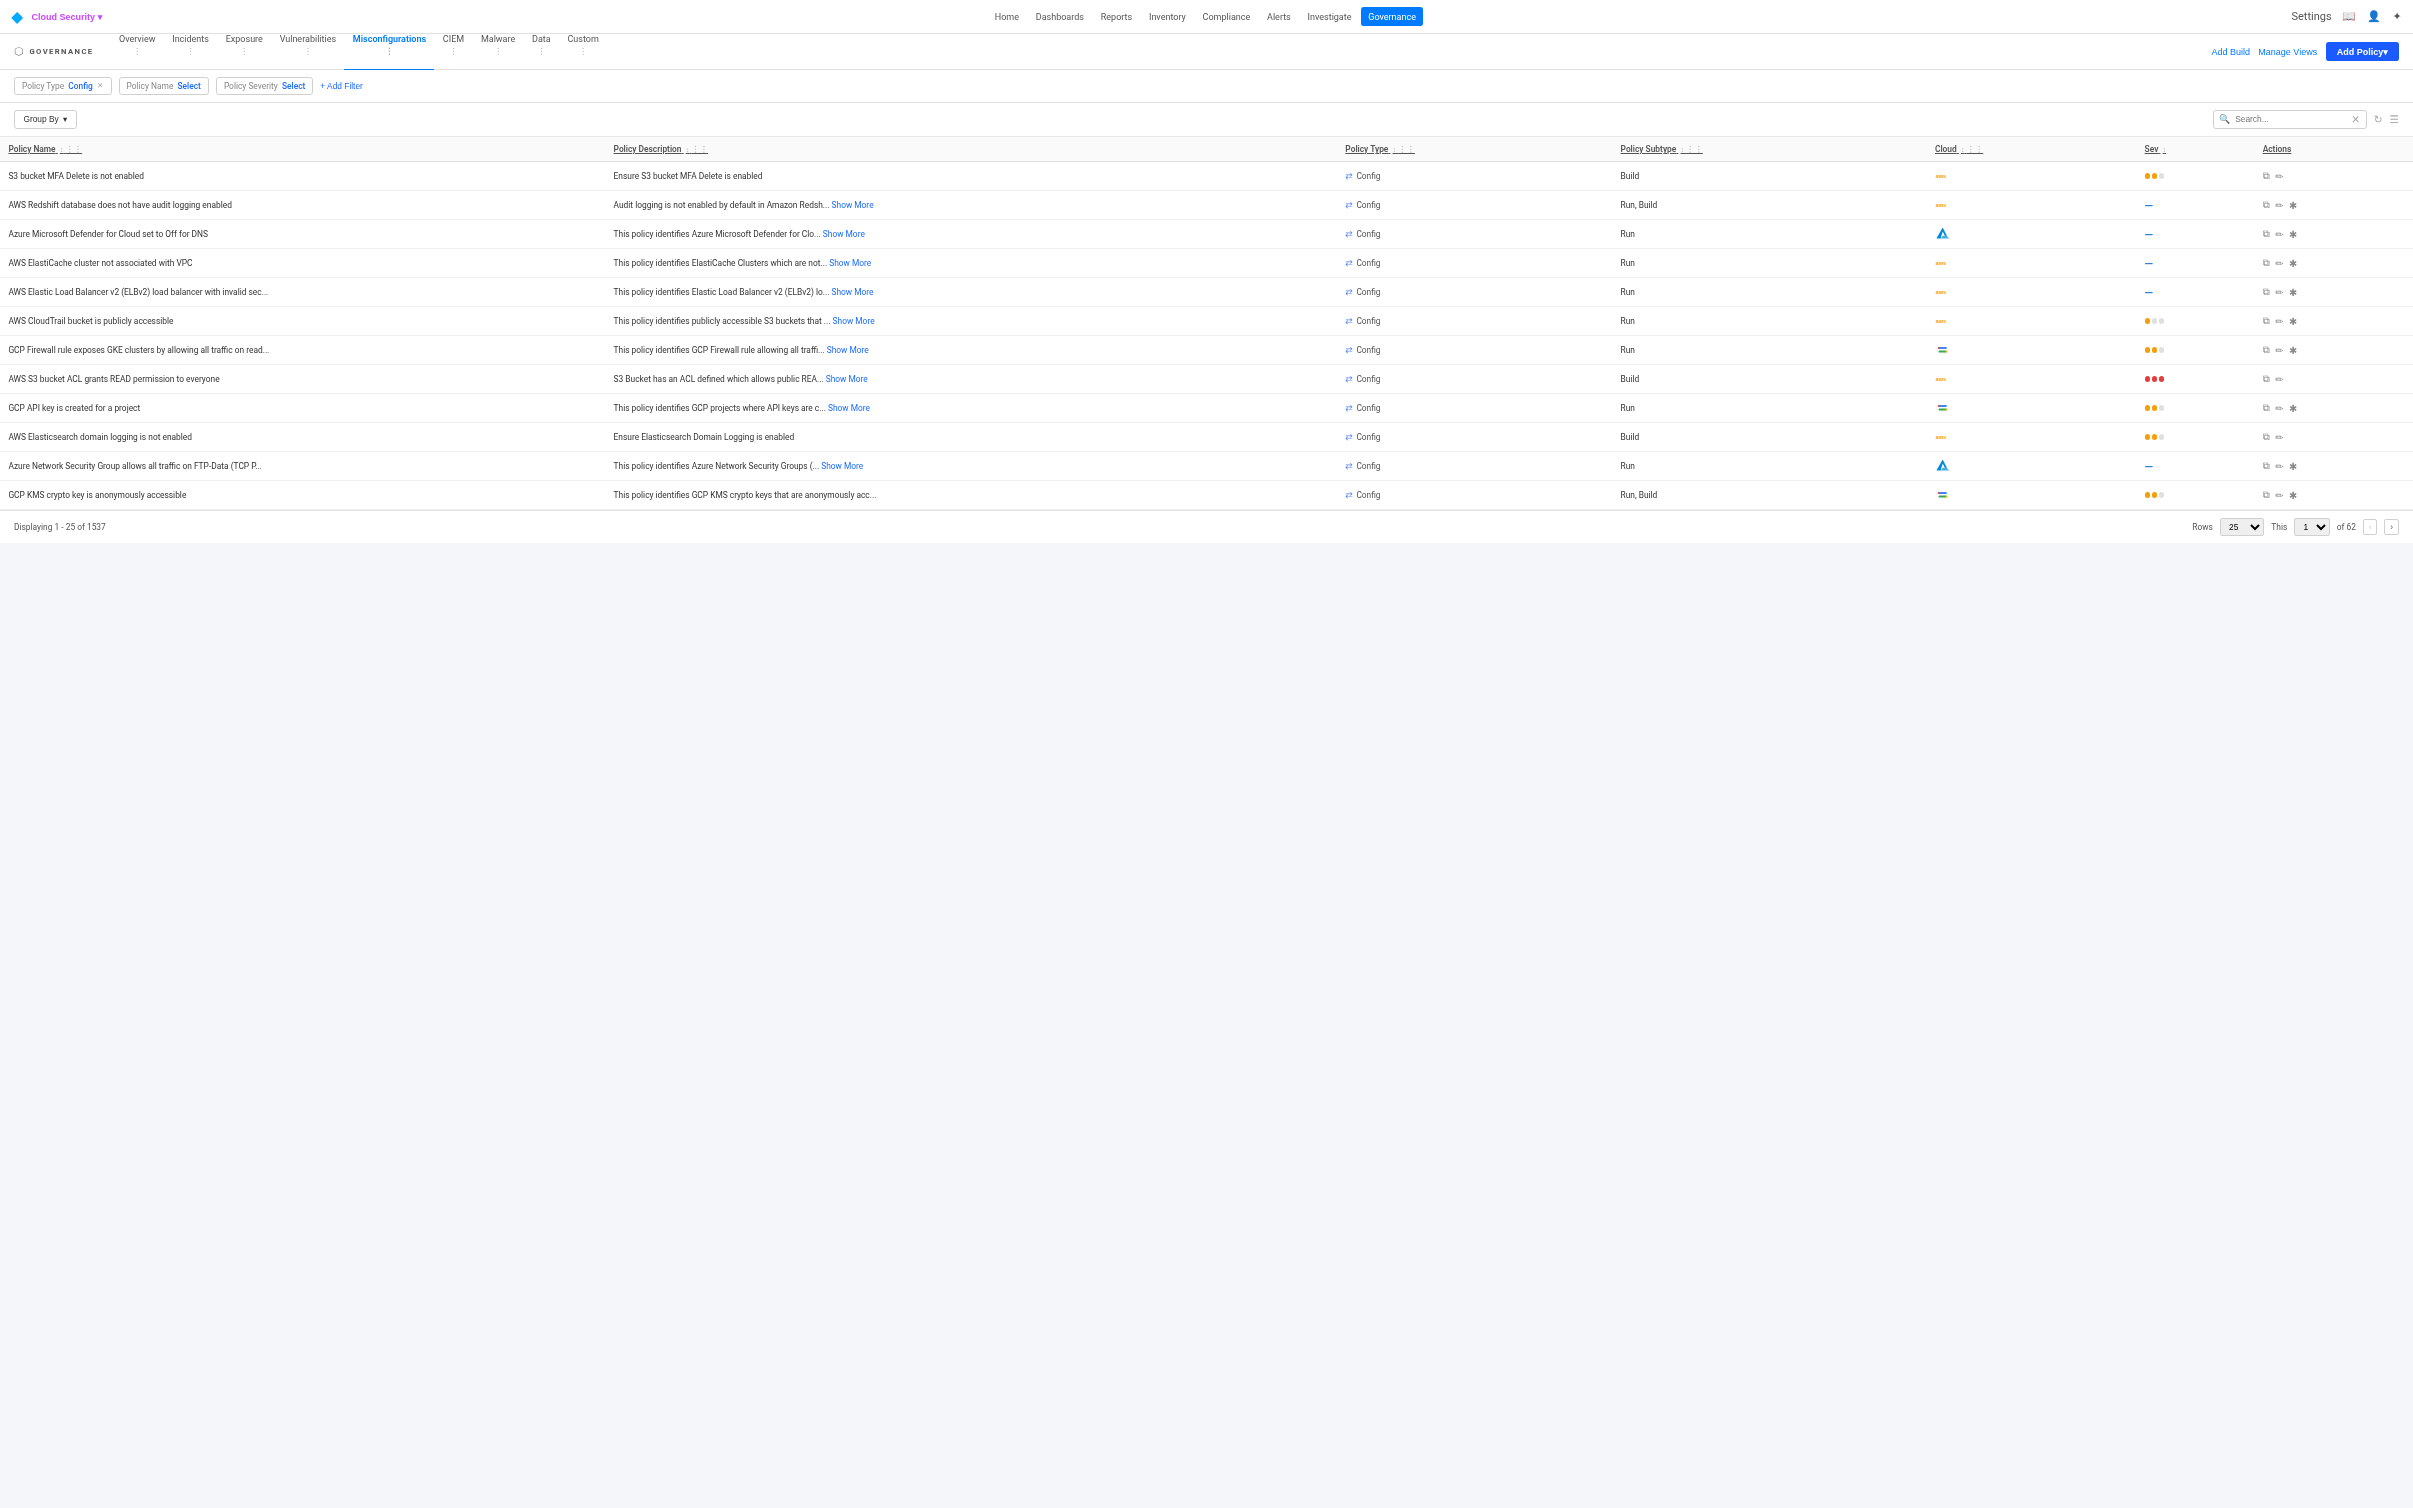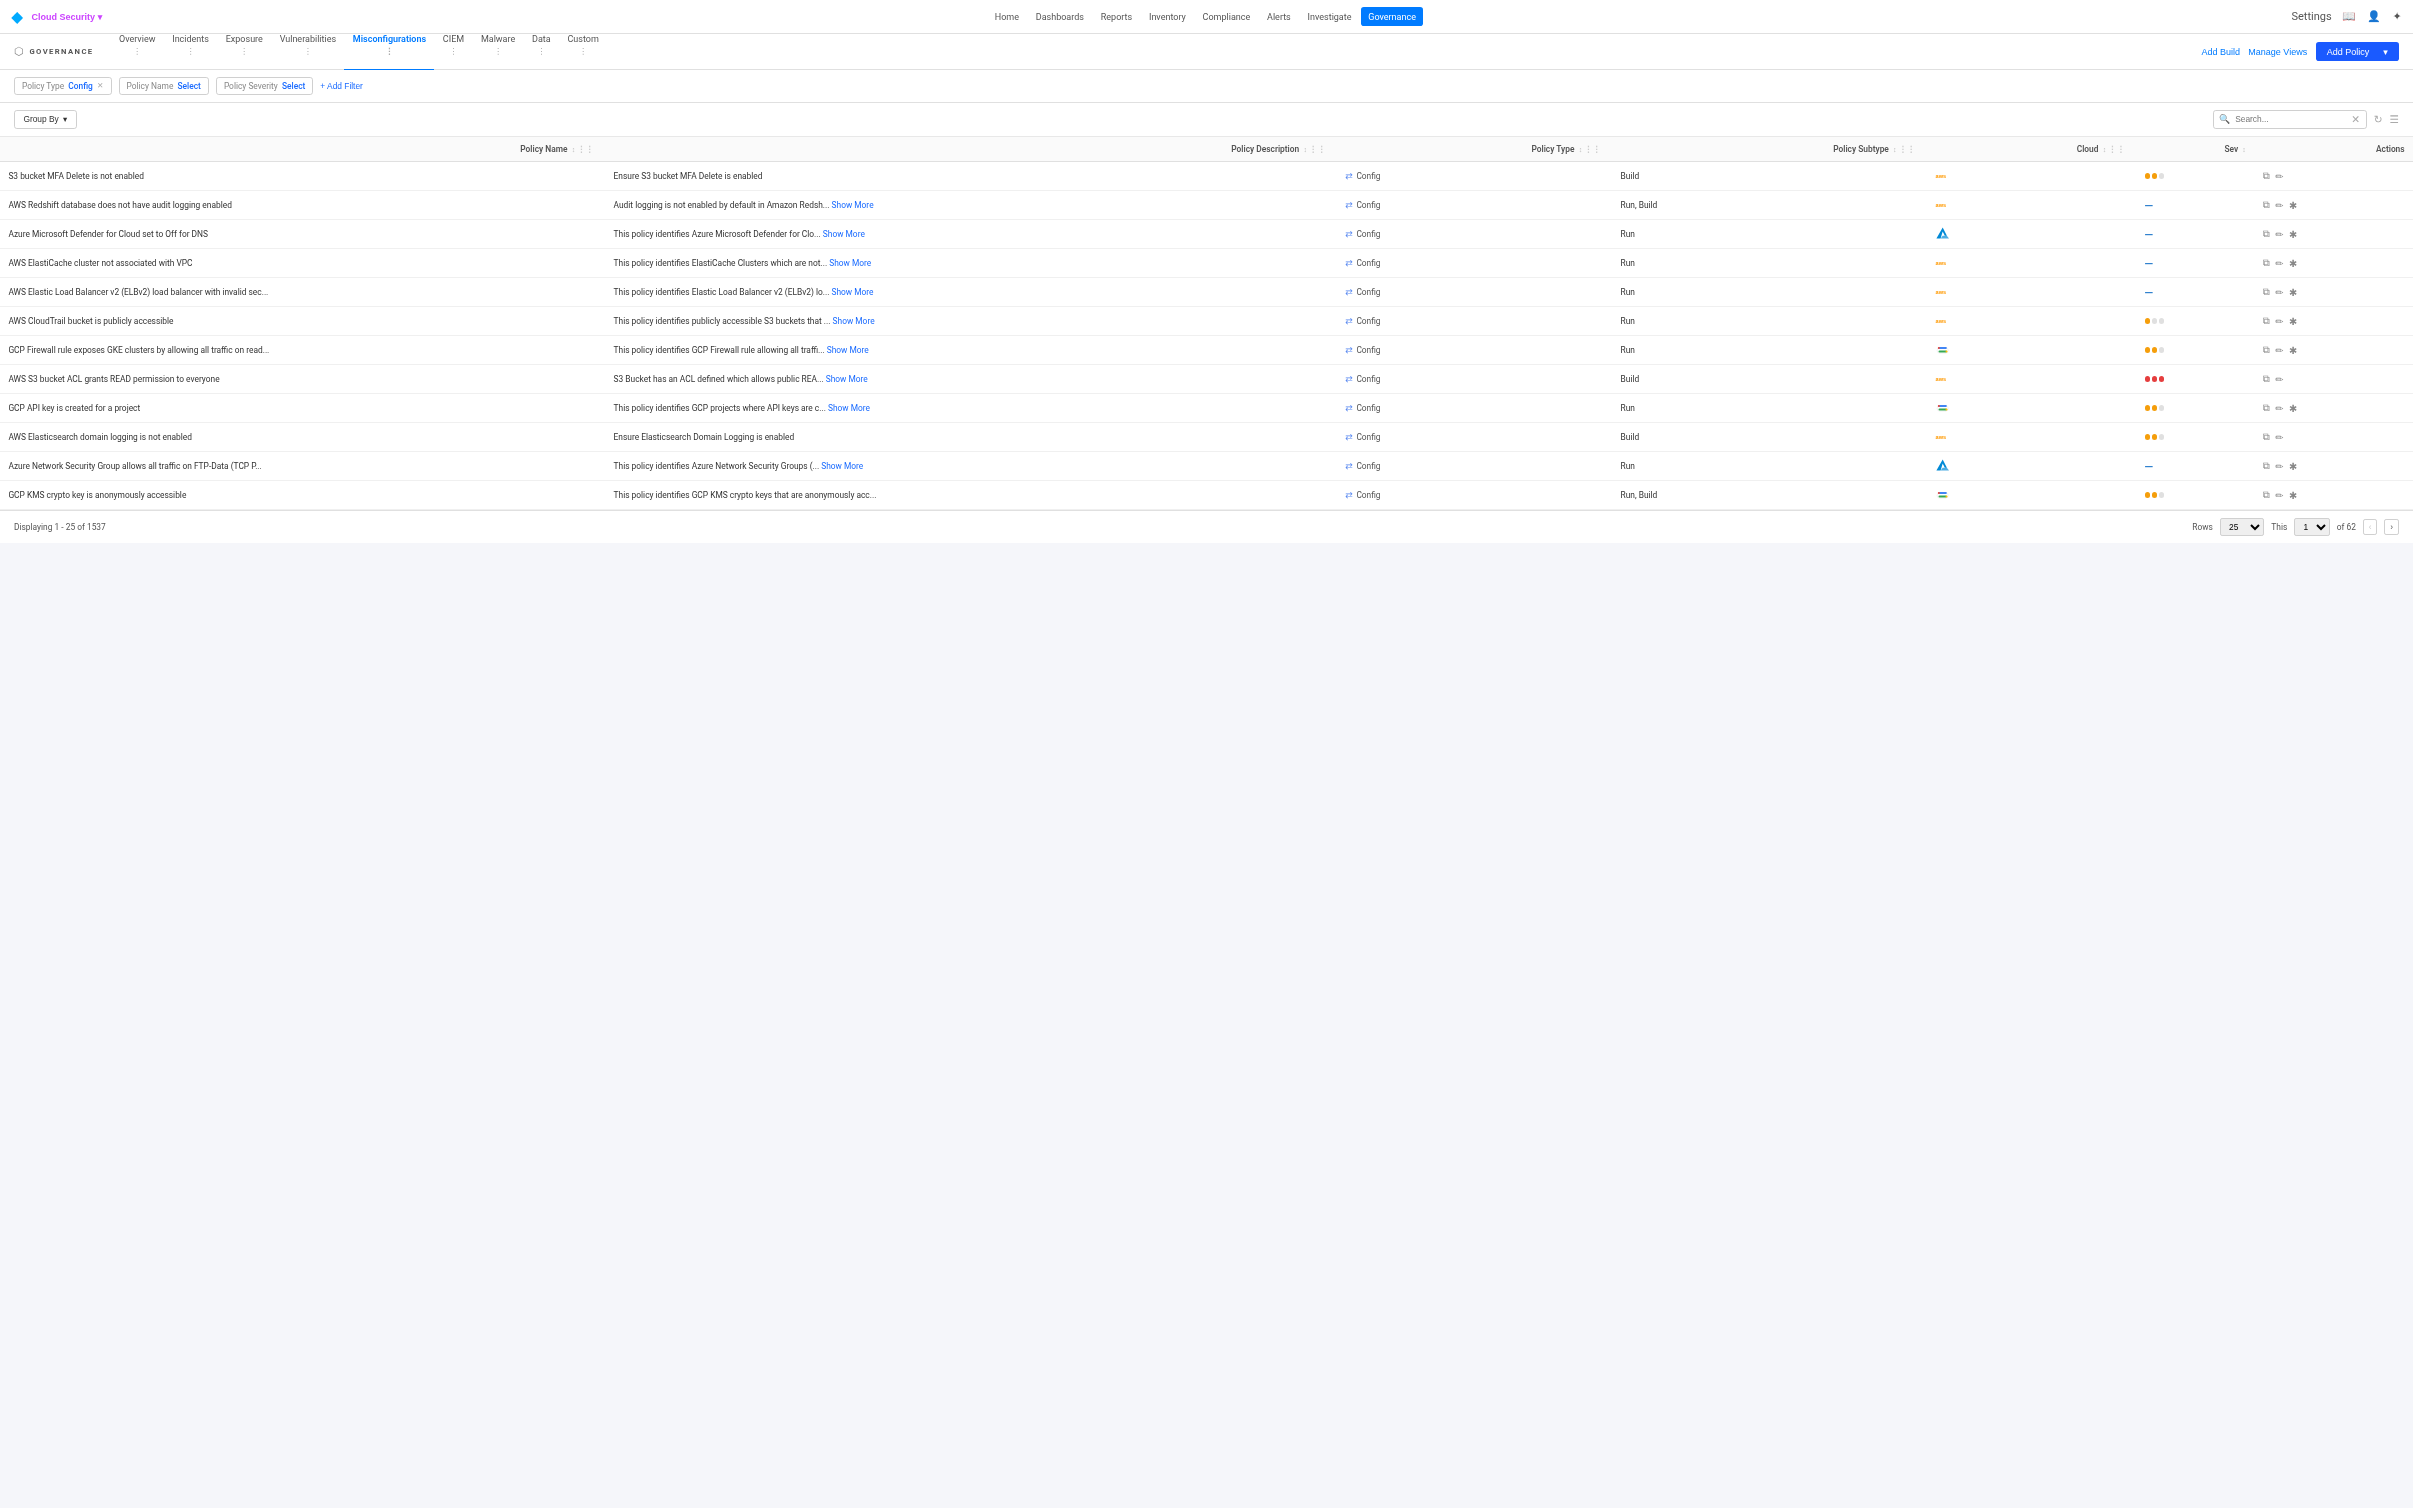--- a/index.html
+++ b/index.html
@@ -20,21 +20,21 @@
     .sub-nav-logo { display: flex; align-items: center; gap: 5.6px; margin-right: 17px; }
     .sub-nav-logo-icon { color: #888; font-size: 11.2px; }
     .sub-nav-logo-text { font-size: 7.7px; font-weight: 700; letter-spacing: 1.4px; color: #555; }
     .sub-nav-tabs { display: flex; gap: 0; flex: 1; align-items: center; }
     .sub-nav-tab { display: flex; align-items: center; padding: 0 8.4px; height: 36px; font-size: 9px; color: #555; cursor: pointer; border-bottom: 1.4px solid transparent; gap: 2.8px; flex-direction: column; }
     .sub-nav-tab.active { color: #007bff; border-bottom: 1.4px solid #007bff; font-weight: 600; }
     .sub-nav-tab-dots { color: #aaa; font-size: 8.4px; cursor: pointer; }
     .sub-nav-right { display: flex; align-items: center; gap: 8.4px; }
     .add-view-btn { color: #007bff; font-size: 9px; cursor: pointer; background: none; border: none; }
     .manage-views-btn { color: #007bff; font-size: 9px; cursor: pointer; background: none; border: none; }
-    .add-policy-btn { background: #1a5aff; color: #fff; border: none; border-radius: 2.8px; padding: 4.9px 11.2px; font-size: 9px; cursor: pointer; display: flex; align-items: center; gap: 14px; font-weight: 400; }
+    .add-policy-btn { background: #1a5aff; color: #fff; border: none; border-radius: 2.8px; padding: 4.9px 11.2px; font-size: 9px; cursor: pointer; display: flex; align-items: center; gap: 0; font-weight: 700; }
 
     
     .filter-bar { background: #fff; border-bottom: 0.7px solid #e0e0e0; padding: 7px 14px; display: flex; align-items: center; gap: 7px; }
     .filter-tag { display: flex; align-items: center; border: 0.7px solid #d0d0d0; border-radius: 2.8px; padding: 2.8px 7px; gap: 4.2px; background: #fff; font-size: 8.4px; cursor: pointer; }
     .filter-tag-label { color: #888; }
     .filter-tag-value { color: #1a6bff; font-weight: 500; }
     .filter-tag-x { color: #aaa; cursor: pointer; font-size: 7.7px; }
     .add-filter-btn { color: #1a6bff; font-size: 8.4px; cursor: pointer; background: none; border: none; font-weight: 500; }
 
     
@@ -42,21 +42,21 @@
     .table-toolbar { display: flex; align-items: center; justify-content: space-between; padding: 7px 14px; border-bottom: 0.7px solid #e8e8e8; }
     .group-by-btn { display: flex; align-items: center; gap: 4.2px; border: 0.7px solid #d0d0d0; border-radius: 2.8px; padding: 3.5px 8.4px; font-size: 8.4px; cursor: pointer; background: #fff; color: #333; }
     .toolbar-right { display: flex; align-items: center; gap: 7px; }
     .search-box { display: flex; align-items: center; border: 0.7px solid #d0d0d0; border-radius: 2.8px; padding: 2.8px 5.6px; gap: 4.2px; background: #fff; }
     .search-box input { border: none; outline: none; font-size: 8.4px; width: 112px; color: #555; }
     .search-icon { color: #aaa; }
     .toolbar-icon-btn { color: #aaa; cursor: pointer; font-size: 10.5px; background: none; border: none; }
 
     
     .data-table { width: 100%; border-collapse: collapse; }
-    .data-table th { padding: 7px 8.4px; text-align: right; font-size: 8.4px; font-weight: 600; color: #555; border-bottom: 1.4px solid #e0e0e0; white-space: nowrap; background: #fafafa; cursor: pointer; }
+    .data-table th { padding: 7px 8.4px; text-align: left; font-size: 8.4px; font-weight: 600; color: #555; border-bottom: 1.4px solid #e0e0e0; white-space: nowrap; background: #fafafa; cursor: pointer; text-decoration: underline; }
     .data-table th .sort-icon { color: #bbb; font-size: 7px; margin-left: 2.1px; }
     .data-table th .col-drag { color: #ccc; margin-right: 2.8px; cursor: grab; }
     .data-table td { padding: 6.3px 8.4px; font-size: 8.4px; color: #333; border-bottom: 0.7px solid #f0f0f0; vertical-align: middle; }
     .policy-name-cell { max-width: 196px; font-size: 8.4px; color: #333; }
     .desc-cell { max-width: 237px; font-size: 8.4px; color: #555; }
     .show-more { color: #1a6bff; cursor: pointer; font-size: 8.4px; margin-left: 2.1px; }
     .type-cell { display: flex; align-items: center; gap: 3.5px; color: #555; }
     .type-icon { color: #5b8af0; font-size: 9px; }
     .cloud-icon { width: 15.4px; height: 15.4px; display: flex; align-items: center; justify-content: center; }
     .action-icons { display: flex; align-items: center; gap: 5.6px; }

